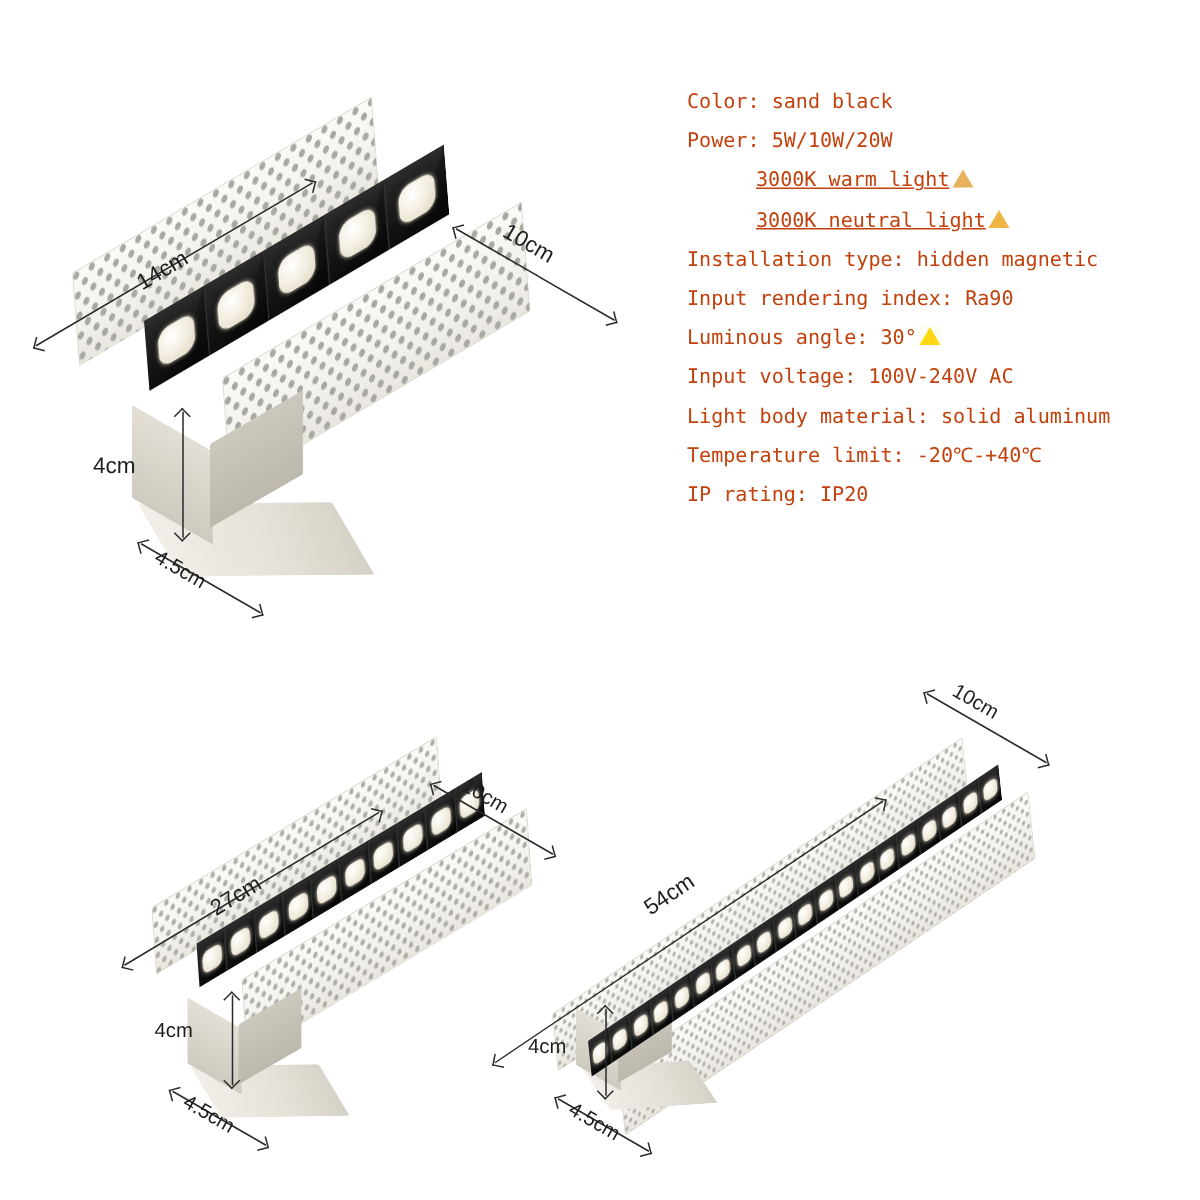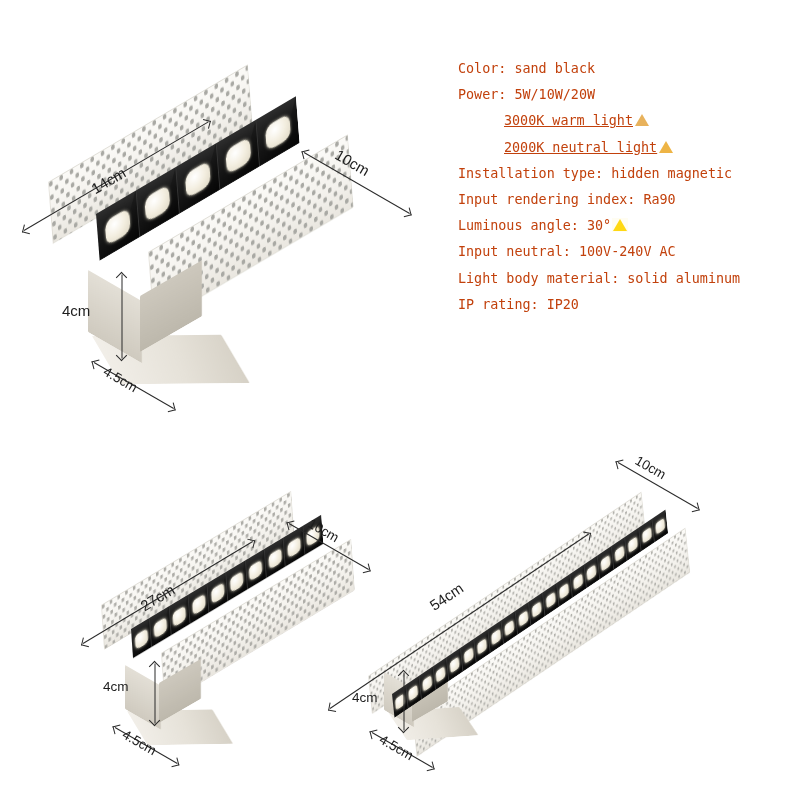--- a/index.html
+++ b/index.html
@@ -165,29 +165,30 @@
 <body>
 
 <div id="page">
 
   <div class="spec-block">
     <span class="spec-line">Color: sand black</span>
     <span class="spec-line">Power: 5W/10W/20W</span>
 
     <span class="spec-line indent"><span>3000K warm light</span><span class="swatch sw-warm"><i></i></span></span>
 
-    <span class="spec-line indent"><span>2000K neutral light</span><span class="swatch sw-neutral"><i></i></span></span>
+    <span class="spec-line indent"><span>3000K neutral light</span><span class="swatch sw-neutral"><i></i></span></span>
 
     <span class="spec-line">Installation type: hidden magnetic</span>
     <span class="spec-line">Input rendering index: Ra90</span>
 
     <span class="spec-line"><span>Luminous angle: 30°</span><span class="swatch sw-angle"><i></i></span></span>
 
-    <span class="spec-line">Input neutral: 100V-240V AC</span>
+    <span class="spec-line">Input voltage: 100V-240V AC</span>
     <span class="spec-line">Light body material: solid aluminum</span>
+    <span class="spec-line">Temperature limit: -20℃-+40℃</span>
     <span class="spec-line">IP rating: IP20</span>
   </div>
 
   <div class="product" style="left:40px; top:80px; width:380px; height:300px;">
 
     <div class="fixture" style="left:0; top:0; width:380px; height:300px;">
 
       <div class="flange" style="left:8px; top:102px; width:232px; height:56px;
                   transform: rotate(-30.5deg) skewX(-26deg); transform-origin: left top;"></div>
 

